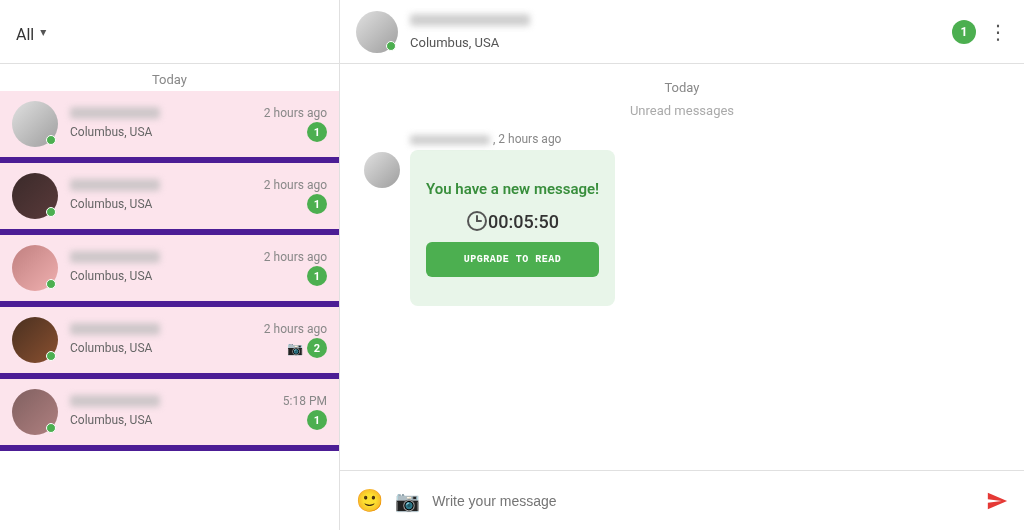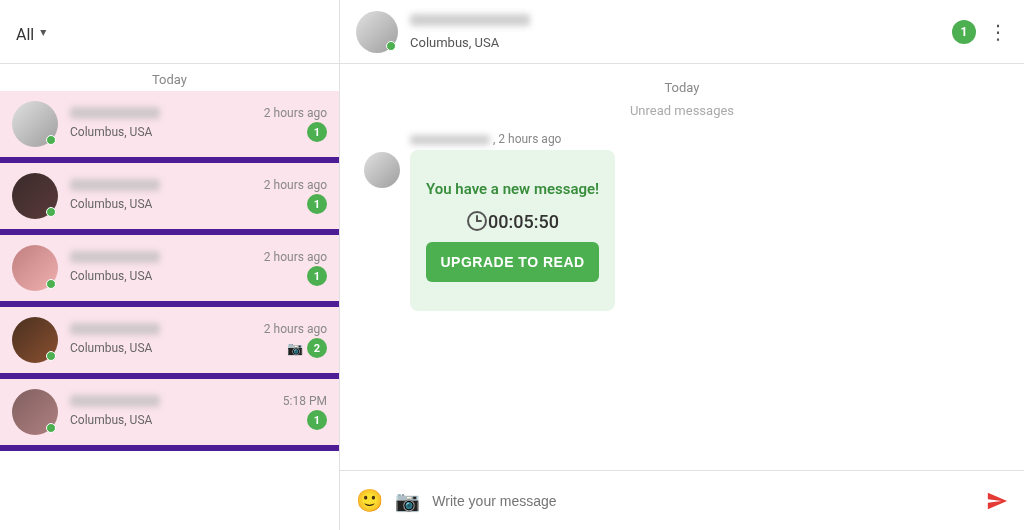--- a/index.html
+++ b/index.html
@@ -322,26 +322,27 @@
       font-weight: 500;
       color: #333;
     }
 
     .upgrade-btn {
       background: #4caf50;
       color: #fff;
       border: none;
       border-radius: 6px;
       padding: 12px 0;
-      font-size: 14px;
+      font-size: 10px;
       font-weight: 700;
       letter-spacing: 0.5px;
       cursor: pointer;
       text-align: center;
       width: 100%;
+      font-family: Liberation Mono, monospace;
     }
 
     
     .chat-input-area {
       border-top: 1px solid #e0e0e0;
       padding: 10px 16px;
       display: flex;
       align-items: center;
       gap: 12px;
       min-height: 60px;

